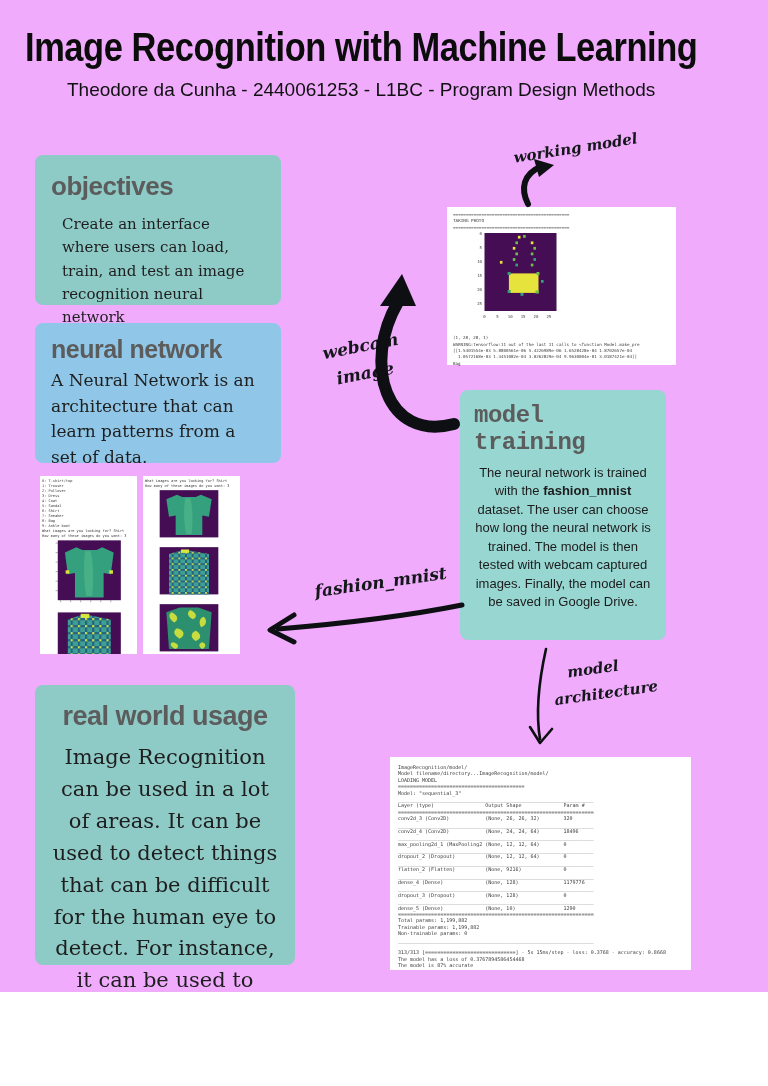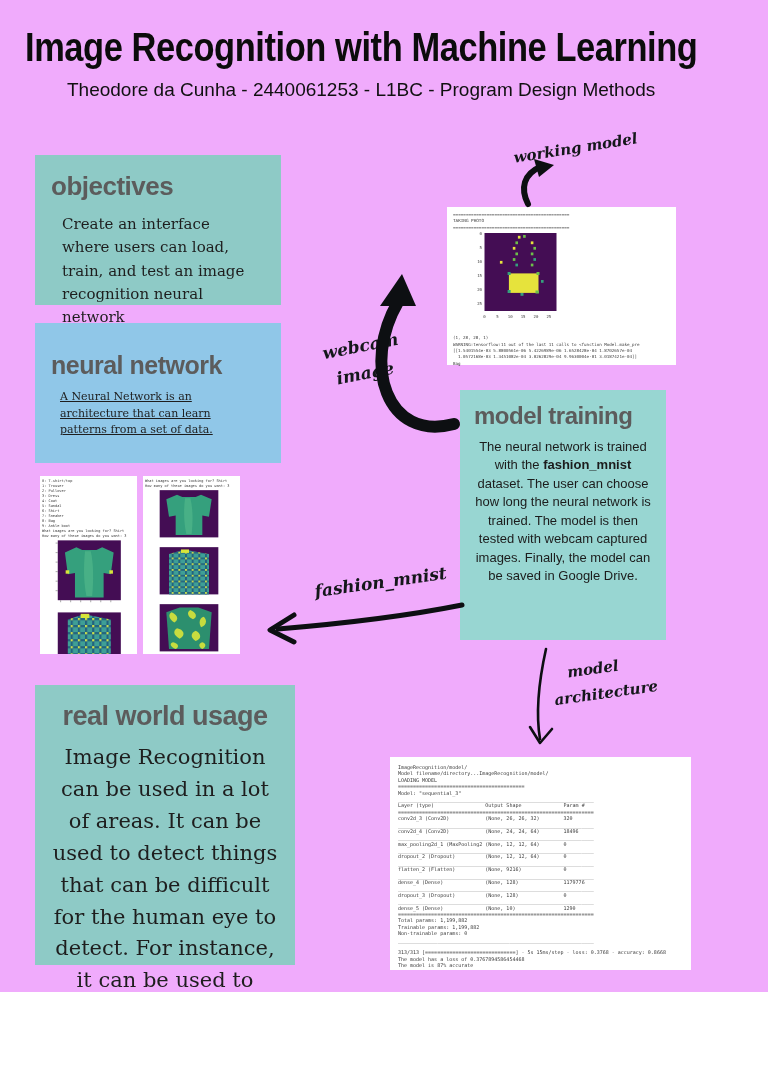--- a/index.html
+++ b/index.html
@@ -5,30 +5,30 @@
   html,body{margin:0;padding:0;}
   body{font-family:"Liberation Sans",sans-serif;}
   .poster{position:relative;width:768px;height:992px;background:#f0abfc;overflow:hidden;}
 
   
   .title{position:absolute;left:25px;top:24px;font-weight:800;font-size:41px;color:#0c0c0c;
          white-space:nowrap;letter-spacing:-.5px;transform:scaleX(.84);transform-origin:0 50%;}
   .subtitle{position:absolute;left:27px;top:79px;font-weight:400;font-size:19px;color:#101010;margin-left:40px;}
 
   
-  .box{position:absolute;box-sizing:border-box;}
+  .box{position:absolute;box-sizing:border-box;border-radius:8px;}
   .box h2{margin:0 0 8px 0;font-size:26px;font-weight:800;color:#5c5c5c;letter-spacing:-.5px;}
   .serif{font-family:"DejaVu Serif",serif;color:#1e1e1e;}
   .box-objectives{left:35px;top:155px;width:246px;height:150px;background:#8ecac6;padding:16px 16px;}
   .box-objectives p{margin:11px;font-size:15px;line-height:1.55;}
-  .box-neural{left:35px;top:323px;width:246px;height:140px;background:#90c7e8;padding:28px 16px;}
+  .box-neural{left:35px;top:323px;width:246px;height:140px;background:#90c7e8;padding:12px 16px;}
   .box-neural h2{font-size:25px;margin-bottom:4px;}
-  .box-neural p{margin:9px;font-size:11px;line-height:1.5;text-decoration:underline;}
+  .box-neural p{margin:0;font-size:17px;line-height:1.5;}
   .box-training{left:460px;top:390px;width:206px;height:250px;background:#98d6d2;padding:12px 10px;}
-  .box-training h2{font-size:24px;margin-left:4px;}
+  .box-training h2{font-size:24px;margin-left:4px;font-family:Liberation Mono, monospace;}
   .box-training p{margin:0;font-size:13px;line-height:1.42;text-align:center;color:#1c1c1c;}
   .box-realworld{left:35px;top:685px;width:260px;height:280px;background:#8ecac6;padding:16px 17px;text-align:center;}
   .box-realworld h2{font-size:27px;margin-bottom:10px;}
   .box-realworld p{margin:0;font-size:21px;line-height:1.52;}
 
   
   .shot{position:absolute;background:#ffffff;box-sizing:border-box;}
   .mono{font-family:"DejaVu Sans Mono",monospace;color:#3c3c3c;margin:0;}
   .shot-webcam{left:447px;top:207px;width:229px;height:158px;padding:5px 6px;}
   .shot-webcam .mono{font-size:4.3px;line-height:1.5;}

